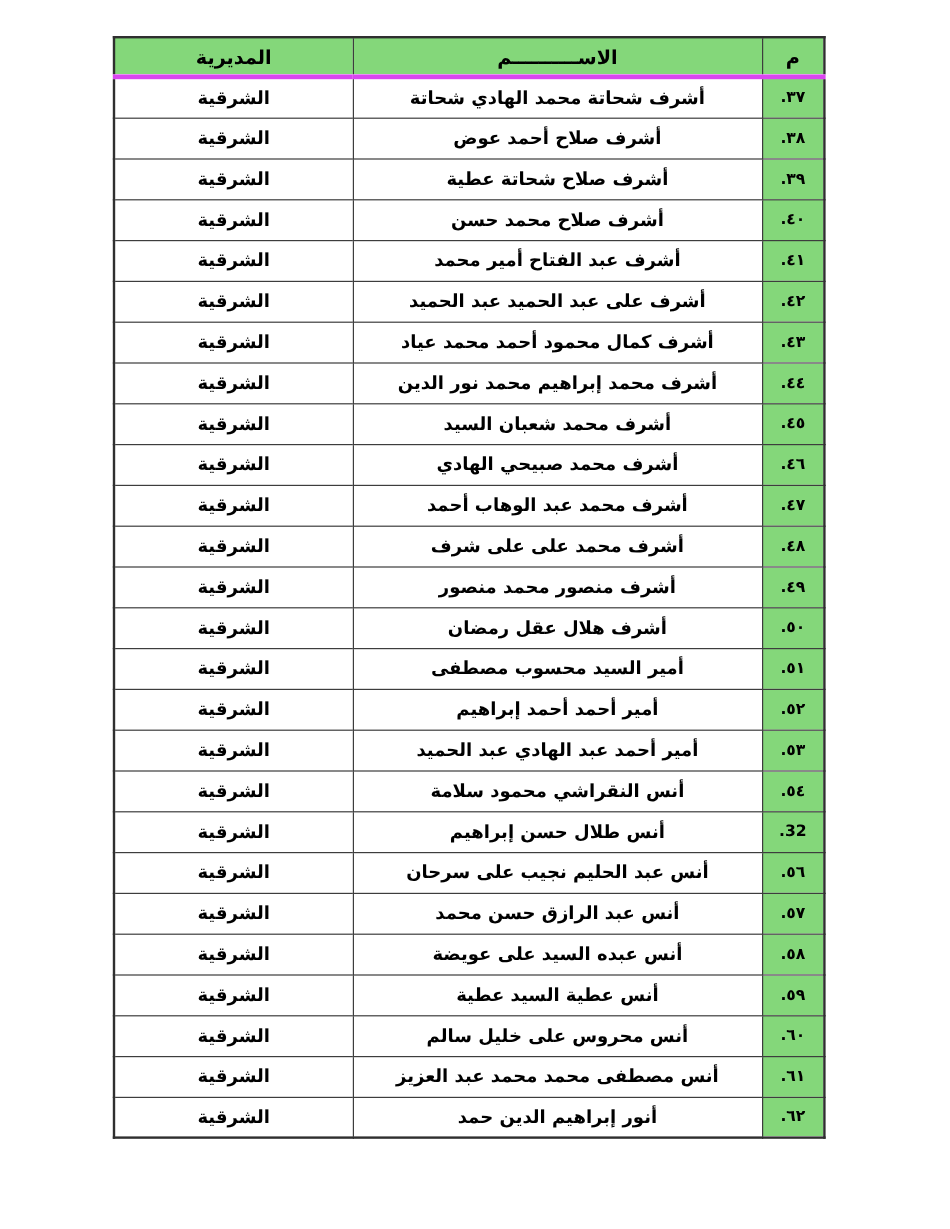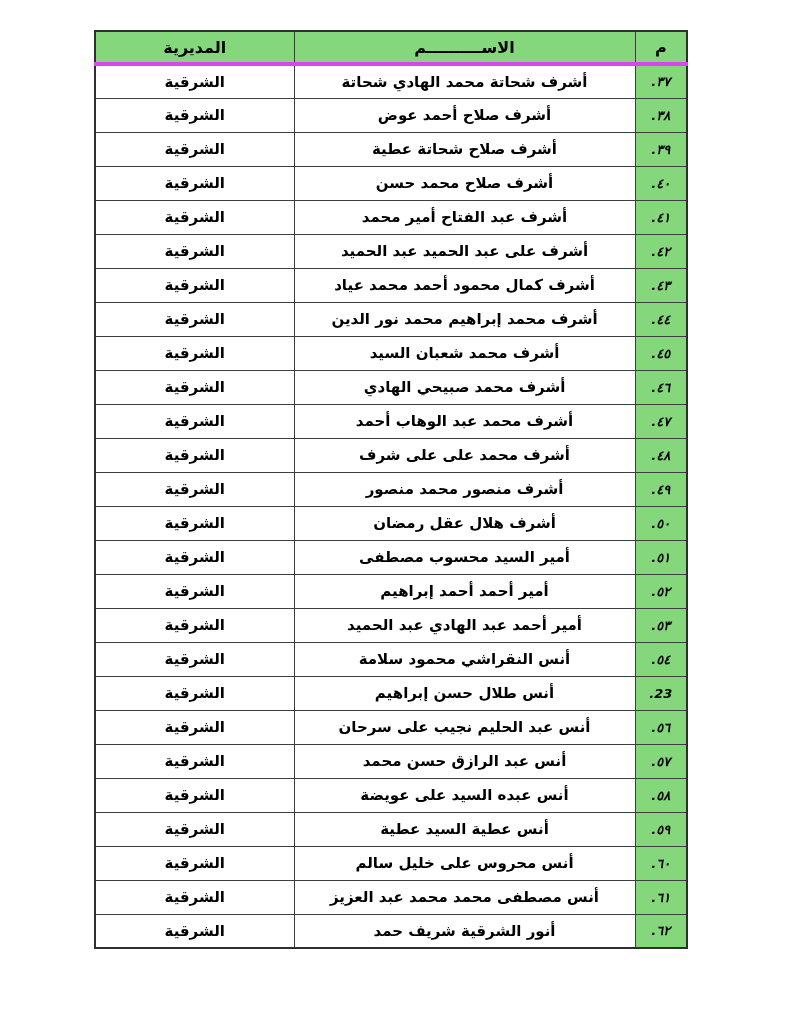--- a/index.html
+++ b/index.html
@@ -41,21 +41,20 @@
     background: var(--green, #84d77a);
     height: 30px;
     font-size: 16px;
     border-bottom: 4px solid #d946ef;
   }
   table.roster tbody tr { height: 34px; }
   td.num-cell {
     background: var(--green, #84d77a);
     font-size: 13px;
     direction: rtl;
-    font-style: italic;
   }
   td.name-cell { font-size: 15px; }
   td.dir-cell  { font-size: 15px; margin-top: 32px; }
   col.c-num  { width: 52px; }
   col.c-name { width: 341px; }
   col.c-dir  { width: 199px; }
 </style>
 </head>
 <body>
 
@@ -158,21 +157,21 @@
     <td class="num-cell">٥٣.</td>
     <td class="name-cell">أمير أحمد عبد الهادي عبد الحميد</td>
     <td class="dir-cell">الشرقية</td>
   </tr>
         <tr>
     <td class="num-cell">٥٤.</td>
     <td class="name-cell">أنس النقراشي محمود سلامة</td>
     <td class="dir-cell">الشرقية</td>
   </tr>
         <tr>
-    <td class="num-cell">23.</td>
+    <td class="num-cell">32.</td>
     <td class="name-cell">أنس طلال حسن إبراهيم</td>
     <td class="dir-cell">الشرقية</td>
   </tr>
         <tr>
     <td class="num-cell">٥٦.</td>
     <td class="name-cell">أنس عبد الحليم نجيب على سرحان</td>
     <td class="dir-cell">الشرقية</td>
   </tr>
         <tr>
     <td class="num-cell">٥٧.</td>
@@ -194,18 +193,18 @@
     <td class="name-cell">أنس محروس على خليل سالم</td>
     <td class="dir-cell">الشرقية</td>
   </tr>
         <tr>
     <td class="num-cell">٦١.</td>
     <td class="name-cell">أنس مصطفى محمد محمد عبد العزيز</td>
     <td class="dir-cell">الشرقية</td>
   </tr>
         <tr>
     <td class="num-cell">٦٢.</td>
-    <td class="name-cell">أنور الشرقية شريف حمد</td>
+    <td class="name-cell">أنور إبراهيم الدين حمد</td>
     <td class="dir-cell">الشرقية</td>
   </tr>
       </tbody>
   </table>
 </div>
 
 </body></html>

